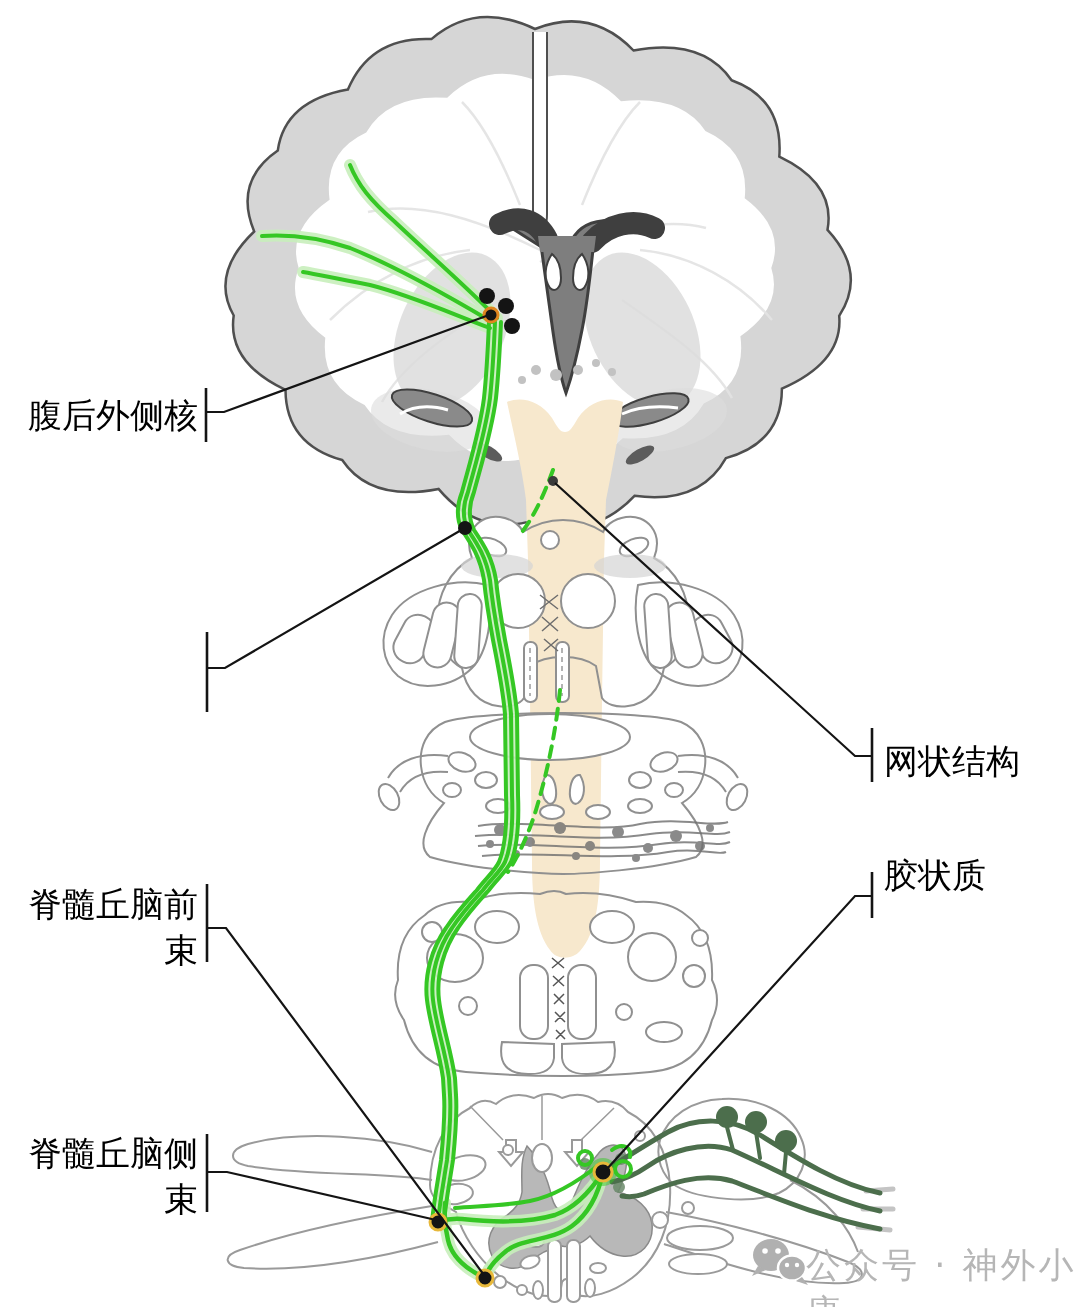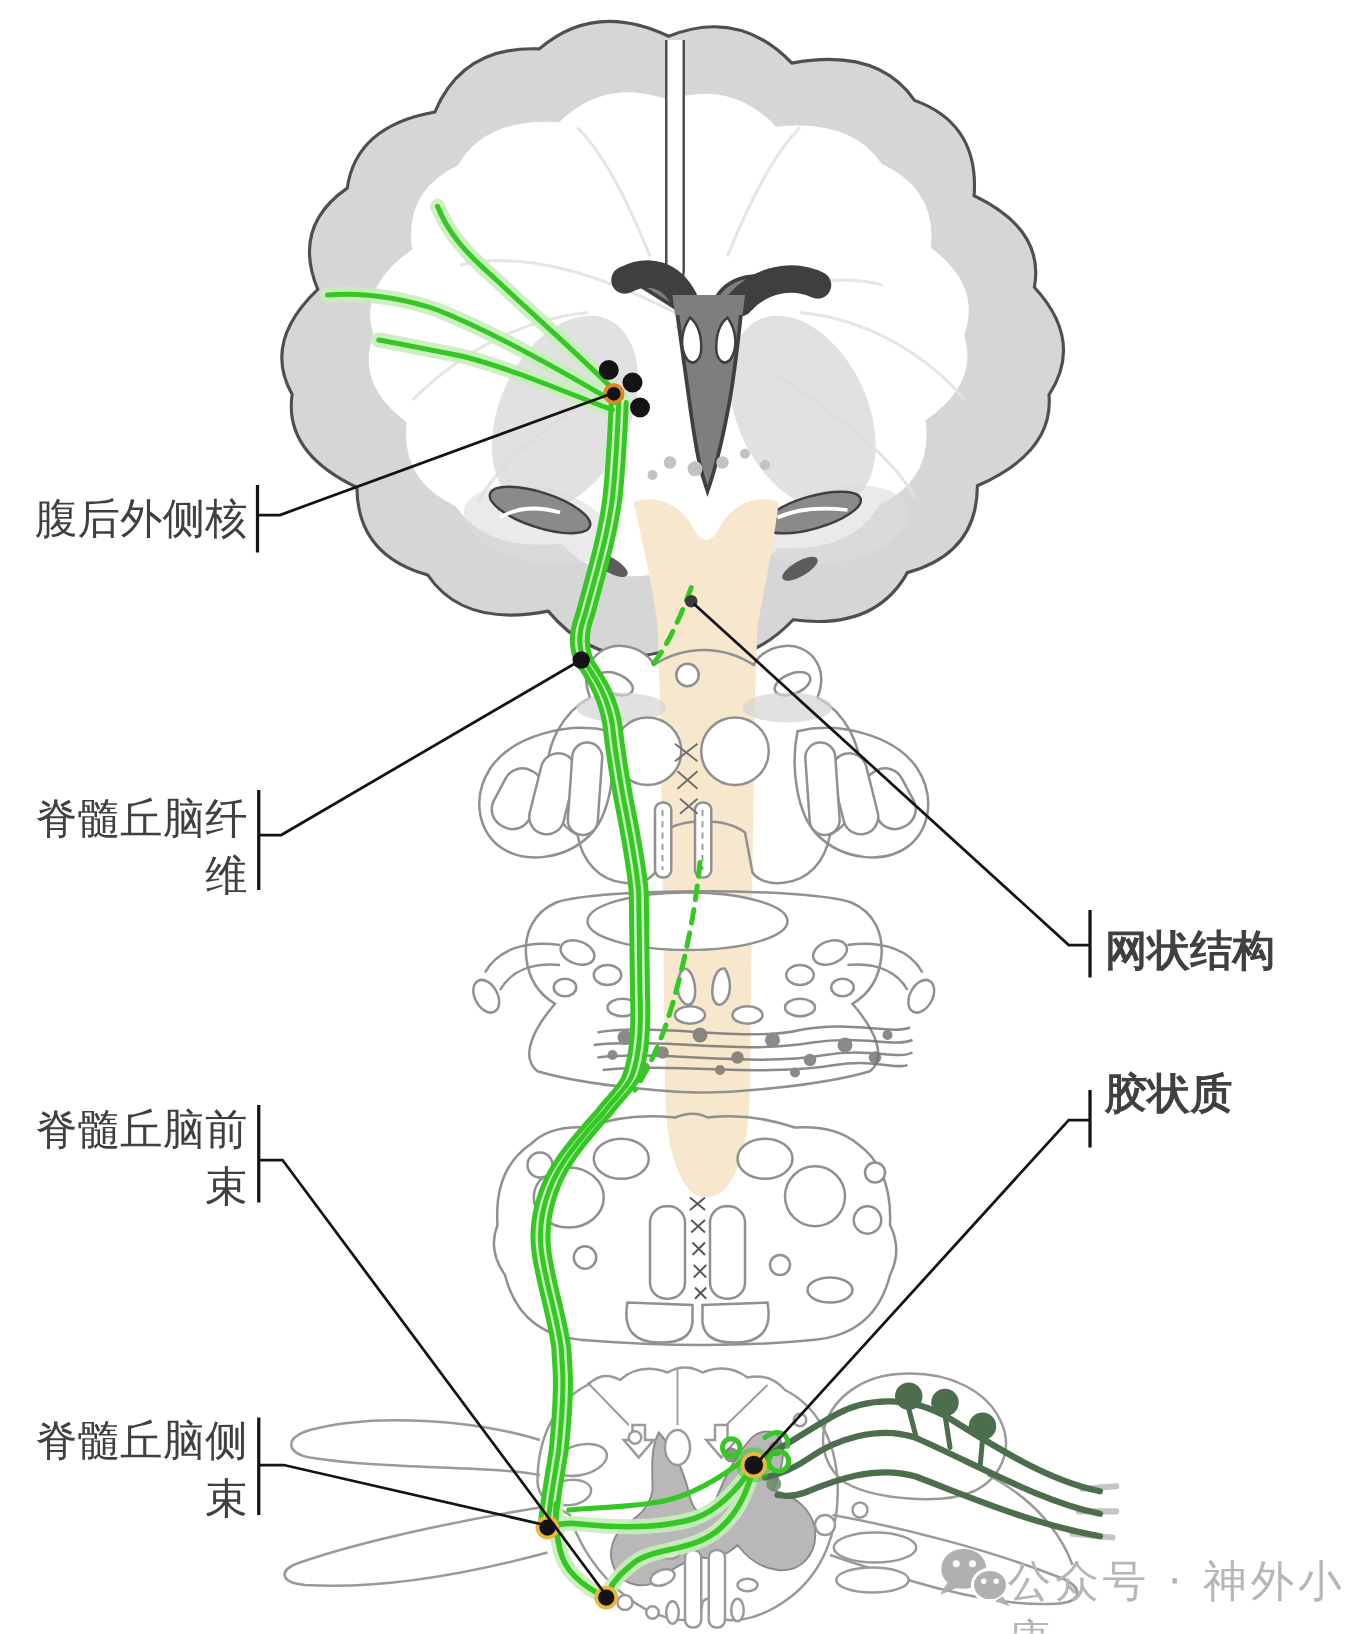--- a/index.html
+++ b/index.html
@@ -1,20 +1,20 @@
 <!DOCTYPE html>
 <html><head>
 <meta charset="utf-8">
 <style>
   html,body{margin:0;padding:0;background:#ffffff;}
   .canvas{position:relative;width:1080px;height:1307px;background:#fff;overflow:hidden;
           font-family:"DejaVu Sans",sans-serif;}
   svg{position:absolute;left:0;top:0;}
-  .lbl{position:absolute;font-size:34px;color:#404040;line-height:46px;white-space:nowrap;}
-  .lbl.right-col{text-align:center;font-weight:bold;}
+  .lbl{position:absolute;font-size:34px;color:#000000;line-height:46px;white-space:nowrap;}
+  .lbl.right-col{text-align:center;}
   .lbl.left-col{text-align:right;}
   .lbl .l2{display:block;}
   .watermark{position:absolute;left:806px;top:1242px;font-size:35px;color:#b6b6b6;
              letter-spacing:3px;}
 </style>
 </head>
 <body>
 
 <div class="canvas">
 
@@ -380,24 +380,20 @@
     <path d="M802,1277 L808,1285 L796,1281 Z"></path>
     <circle cx="787" cy="1265" r="2.2" fill="#ffffff"></circle>
         <circle cx="797" cy="1265" r="2.2" fill="#ffffff"></circle>
   </g>
 </svg>
 
 <div class="lbl left-col" style="right:882px;top:392px;">
   <span>腹后外侧核</span>
 </div>
 
-<div class="lbl left-col" style="right:882px;top:632px;">
-  <span class="l2">脊髓丘脑纤</span>
-  <span class="l2">维</span>
-</div>
 
 <div class="lbl right-col" style="left:884px;top:738px;">
   <span>网状结构</span>
 </div>
 
 <div class="lbl left-col" style="right:882px;top:882px;font-family:Liberation Serif, serif;">
   <span class="l2">脊髓丘脑前</span>
   <span class="l2">束</span>
 </div>
 

